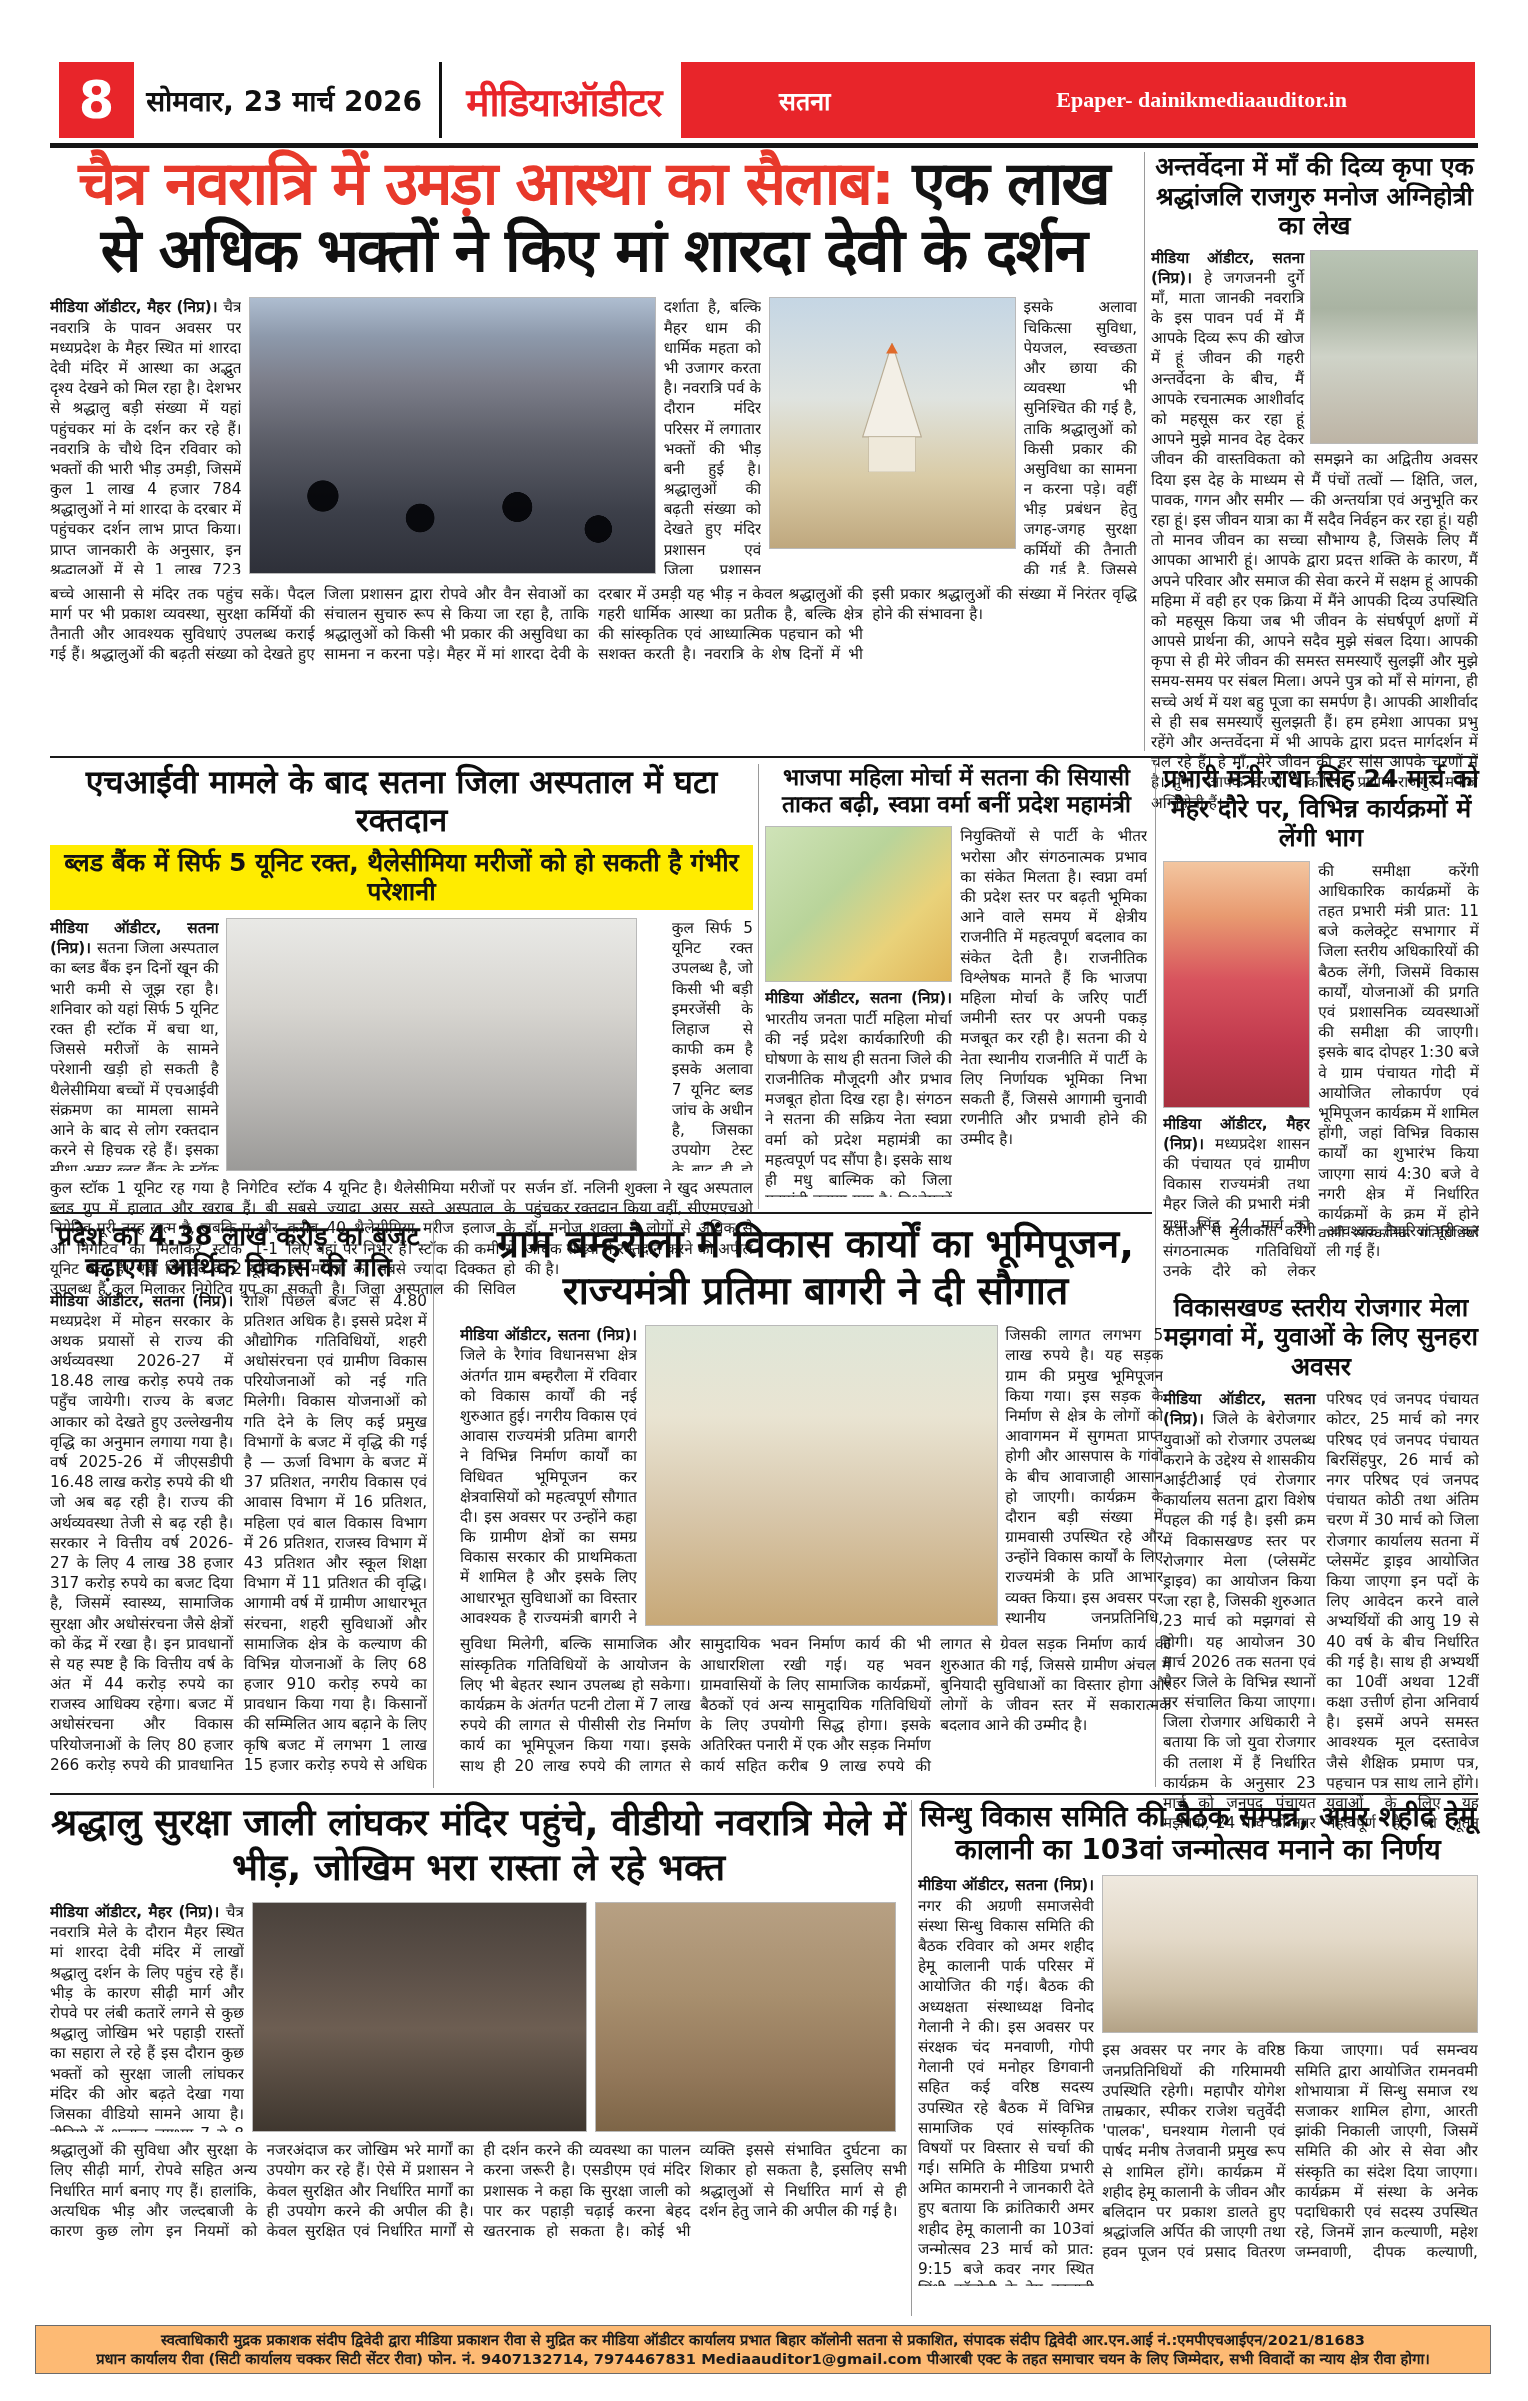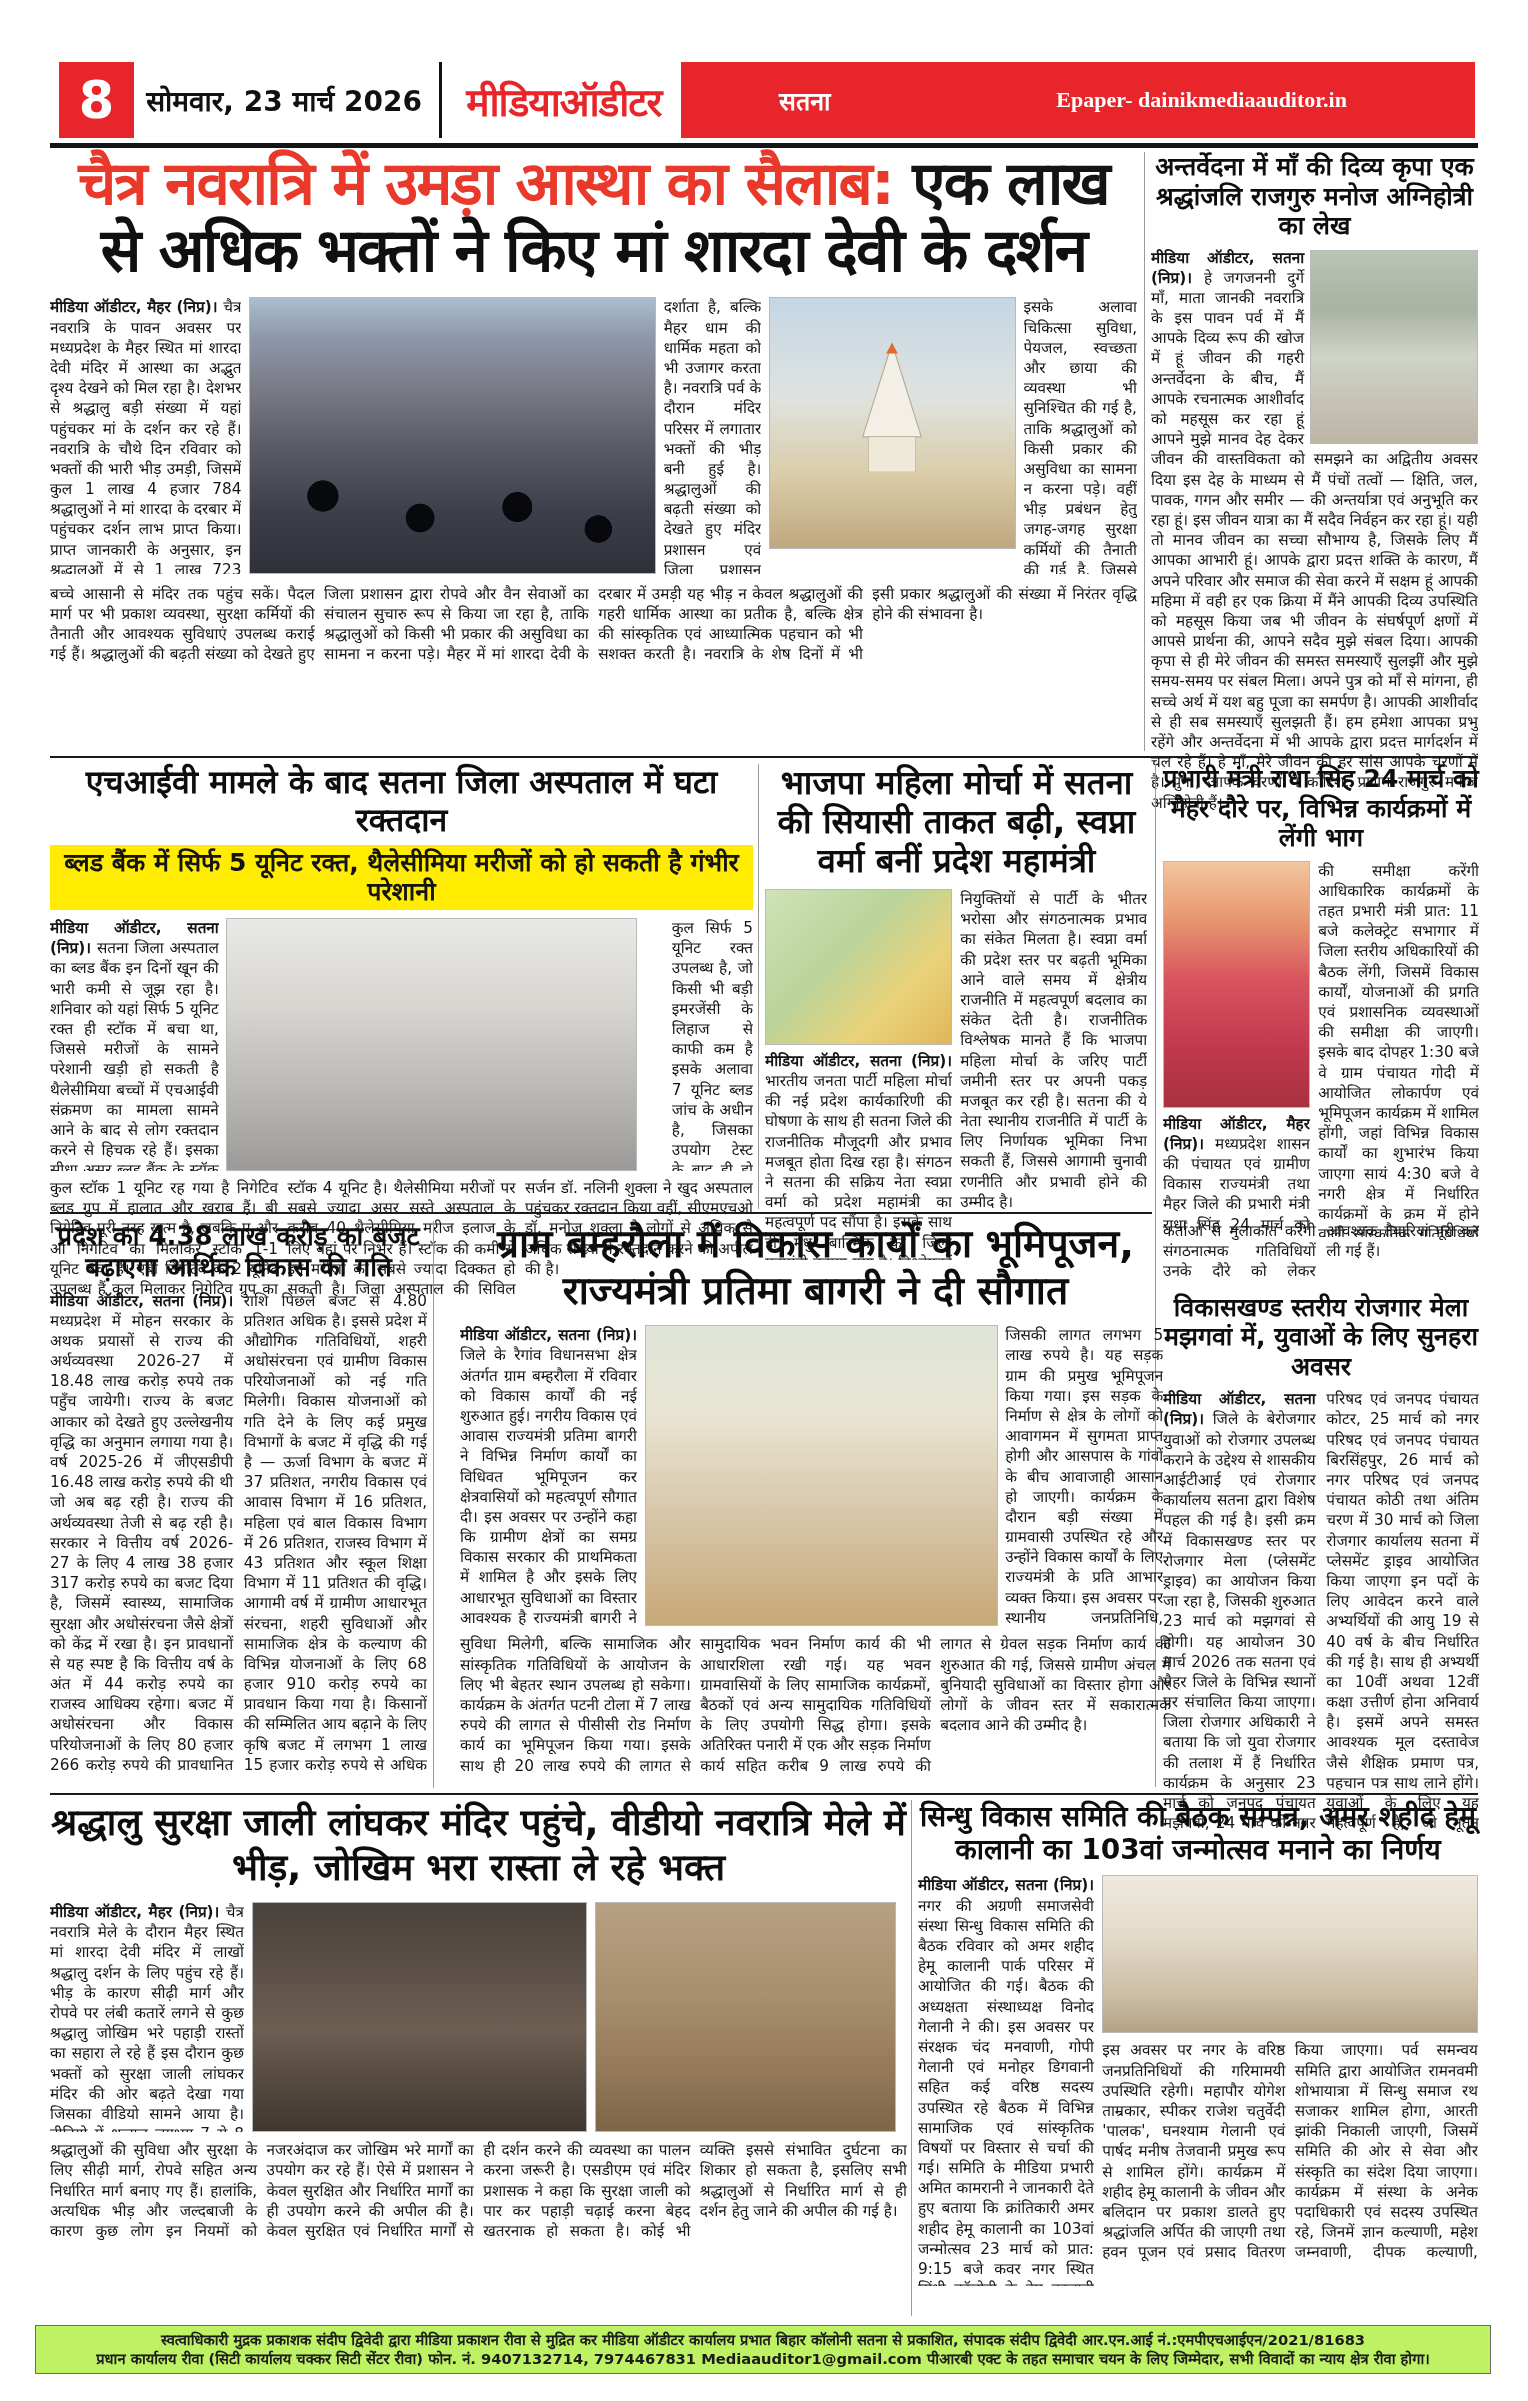--- a/index.html
+++ b/index.html
@@ -43,21 +43,21 @@
   
   .hiv{position:absolute;top:764px;left:50px;width:703px;height:445px;}
   .hiv .head-c{font-size:32px;}
   .ysub{margin-top:5.9px;background:#ffec00;font-size:25px;font-weight:bold;text-align:center;padding:3.5px 2.4px;line-height:1.15;}
   .hivrow{display:flex;gap:7px;margin-top:8.2px;height:253px;}
   .hcA{width:183px;}
   .bloodph{width:411px;height:100%;background:linear-gradient(180deg,#e9e9e6 0%,#d7d5d0 35%,#b9b7b4 70%,#9b9a98 100%),radial-gradient(circle at 22% 18%,#b33b35 0 13px,transparent 13.5px),radial-gradient(circle at 30% 34%,#a8322e 0 10.6px,transparent 11px),radial-gradient(circle at 70% 45%,#5a6e86 0 35px,transparent 36px);}
   .hcB{width:88px;margin-left:28px;}
   .hivbot{margin-top:7px;column-count:3;column-gap:9.4px;height:139px;}
   .bjp{position:absolute;top:764px;left:765px;width:383px;height:445px;}
-  .bjp .head-c{font-size:33px;}
+  .bjp .head-c{font-size:23px;}
   .bjprow{display:flex;gap:8.2px;margin-top:8.2px;height:371px;}
   .bjpc{width:187px;}
   .swapnaph{width:187px;height:156px;margin-bottom:5.9px;background:linear-gradient(135deg,#cfe3b8 0%,#b9d49a 40%,#e9d27a 70%,#e0b65a 100%),radial-gradient(circle at 52% 38%,#caa07e 0 23.5px,transparent 24px);}
   .prab{position:absolute;top:764px;left:1163px;width:316px;height:445px;}
   .prab .head-c{font-size:25px;}
   .prabrow{display:flex;gap:8.2px;margin-top:8.2px;height:376px;}
   .radhaph{width:147px;height:247px;background:linear-gradient(180deg,#f3c6a0 0%,#e89a70 22%,#d8545e 48%,#c13a4e 75%,#a8313f 100%),radial-gradient(circle at 50% 26%,#b97a52 0 28px,transparent 29px);}
   .prabtxt{flex:1;}
   
   .budget{position:absolute;top:1221px;left:50px;width:377px;height:567px;}
@@ -83,21 +83,21 @@
   .jph2{width:301px;height:100%;background:linear-gradient(180deg,#b7a083 0%,#a88f6e 40%,#93785a 75%,#7d6547 100%),linear-gradient(65deg,transparent 44%,#e7e2d8 45% 47%,transparent 48%),linear-gradient(-65deg,transparent 44%,#efeae0 45% 47%,transparent 48%);}
   .jalibot{margin-top:8.2px;column-count:4;column-gap:9.4px;height:134px;}
   .sin{position:absolute;top:1800px;left:918px;width:560px;height:516px;}
   .sin .head-c{font-size:28px;}
   .sinrow{display:flex;gap:8.2px;margin-top:9.4px;height:411px;}
   .sinA{width:176px;}
   .sinR{flex:1;}
   .meetph{width:100%;height:158px;background:linear-gradient(180deg,#efe9df 0%,#e3d9c8 40%,#cdbfa6 75%,#b3a286 100%),radial-gradient(circle at 70% 40%,#c2593c 0 23.5px,transparent 24px),radial-gradient(circle at 25% 65%,#6b625a 0 17.6px,transparent 18px);}
   .sintxt{margin-top:7px;column-count:2;column-gap:9.4px;height:240px;}
   
-  .foot{position:absolute;top:2325px;left:35px;width:1456px;height:49px;border:1.8px solid #6b6b6b;background:#bef264;box-sizing:border-box;display:flex;flex-direction:column;justify-content:center;gap:1.2px;}
+  .foot{position:absolute;top:2325px;left:35px;width:1456px;height:49px;border:1.8px solid #6b6b6b;background:#fdba74;box-sizing:border-box;display:flex;flex-direction:column;justify-content:center;gap:1.2px;}
   .foot div{text-align:center;font-size:14.7px;font-weight:bold;color:#1c1c1c;line-height:1.25;}
 </style>
 </head>
 <body>
 
 <div class="page">
 
   <div class="hdr">
     <div class="pgnum">8</div>
     <div class="hdate">सोमवार, 23 मार्च 2026</div>

